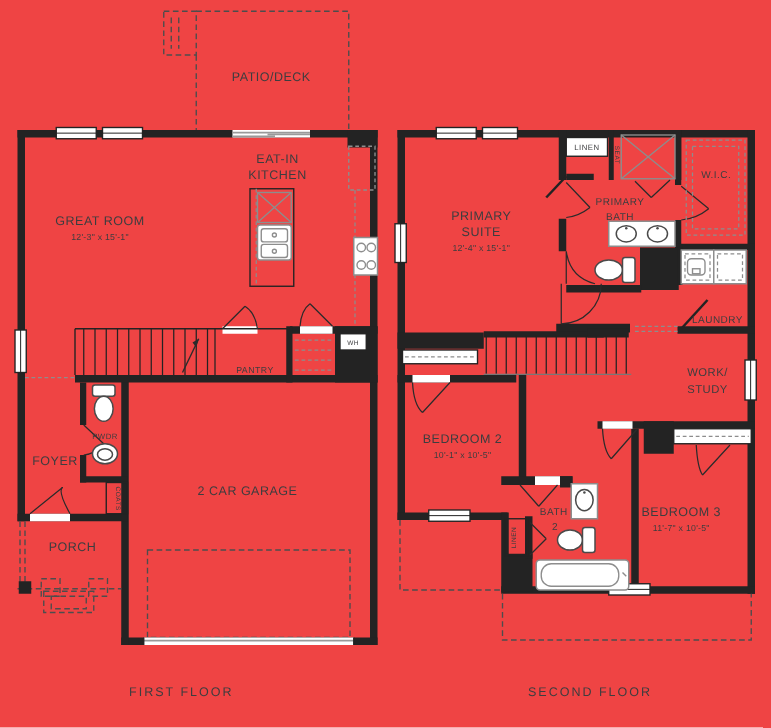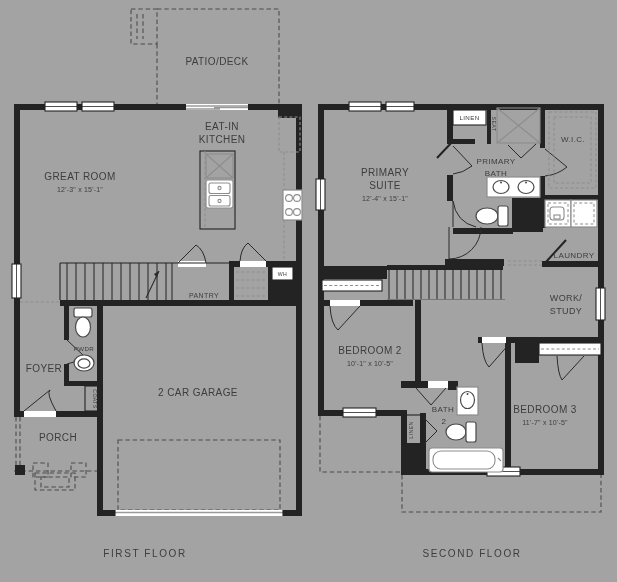--- a/index.html
+++ b/index.html
@@ -1,16 +1,16 @@
 <!DOCTYPE html>
 <html><head>
 <meta charset="utf-8">
 <style>
   html,body{margin:0;padding:0;background:#ffffff;}
-  .page{position:relative;width:617px;height:582px;background:#a3a3a3;overflow:hidden;}
+  .page{position:relative;width:617px;height:582px;background:#ef4444;overflow:hidden;}
   svg{display:block;}
   
   .wall{fill:#232323;stroke:none;}
   .thin{stroke:#232323;stroke-width:1.1;fill:none;}
   .thk{stroke:#232323;stroke-width:2;fill:none;}
   .open{fill:#ffffff;stroke:none;}
   .win{fill:#ffffff;stroke:#232323;stroke-width:1.1;}
   .winl{stroke:#232323;stroke-width:.8;fill:none;}
   .dsh{fill:none;stroke:#4d4d4d;stroke-width:1.1;stroke-dasharray:4.5 2.8;}
   .dshg{fill:none;stroke:#8d8d8d;stroke-width:1;stroke-dasharray:3 2.2;}

